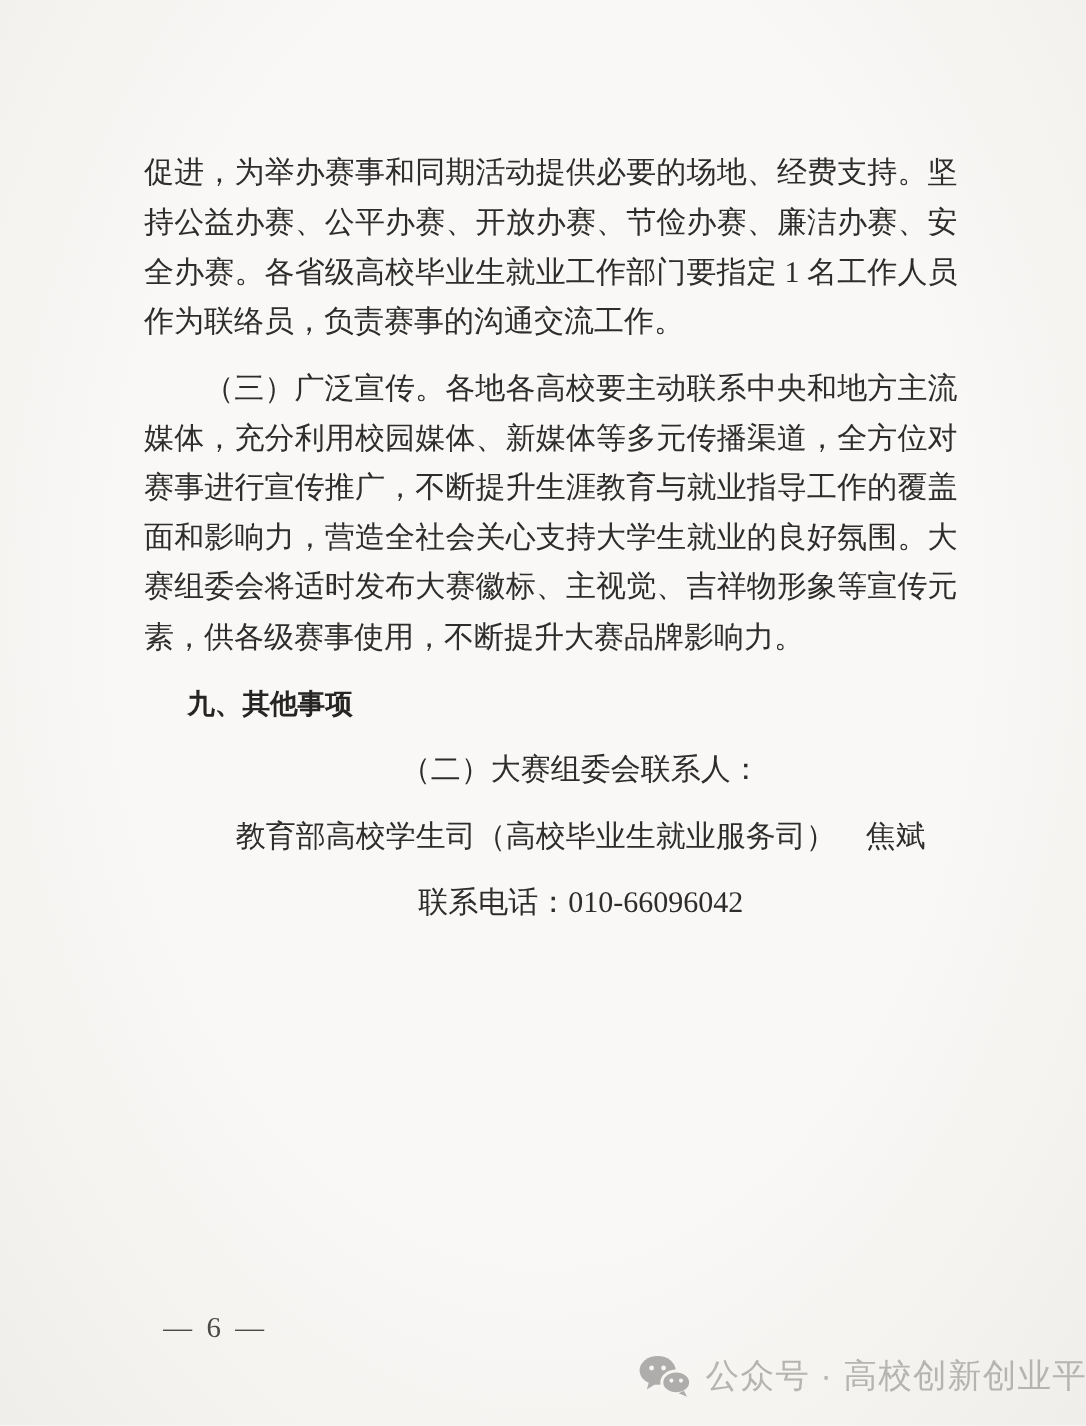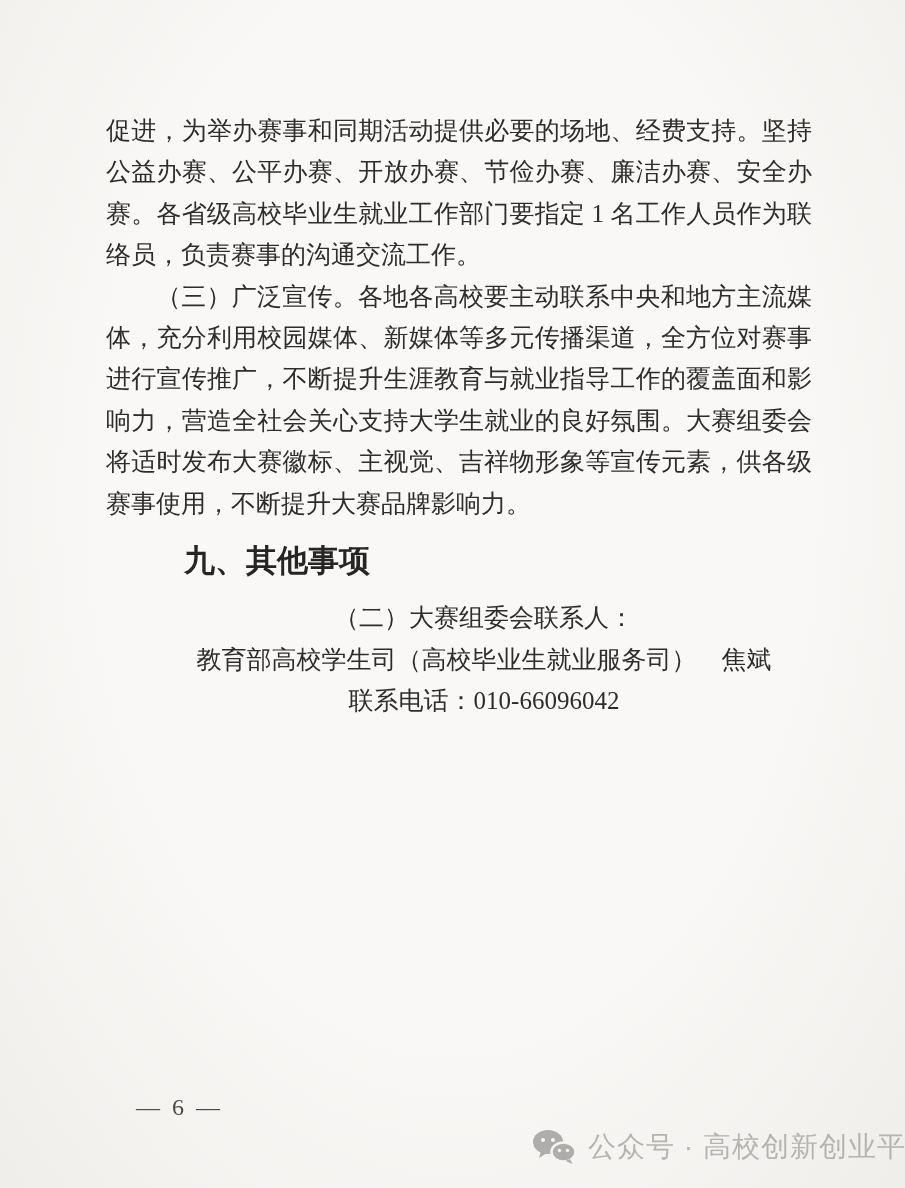--- a/index.html
+++ b/index.html
@@ -20,33 +20,33 @@
     inset: 0;
     background: radial-gradient(ellipse at 50% 42%, #f9f8f6 55%, #efeeeb 100%);
   }
   .content {
     position: absolute;
     left: 106px;
     top: 110px;
     width: 706px;
   }
   p.body {
-    margin: 0;
+    margin: 14px;
     font-size: 25px;
     line-height: 41.4px;
     text-align: justify;
     text-justify: inter-ideograph;
     text-indent: 2em;
   }
   p.no-indent {
     text-indent: 0;
   }
   p.heading {
-    margin: 16px;
-    font-size: 31px;
+    margin: 4px;
+    font-size: 23px;
     line-height: 41.4px;
     text-indent: 2em;
     font-weight: 700;
     font-family: Liberation Sans, sans-serif;
     color: #262523;
   }
   p.plain {
     text-align: center;
   }
   .page-number {

